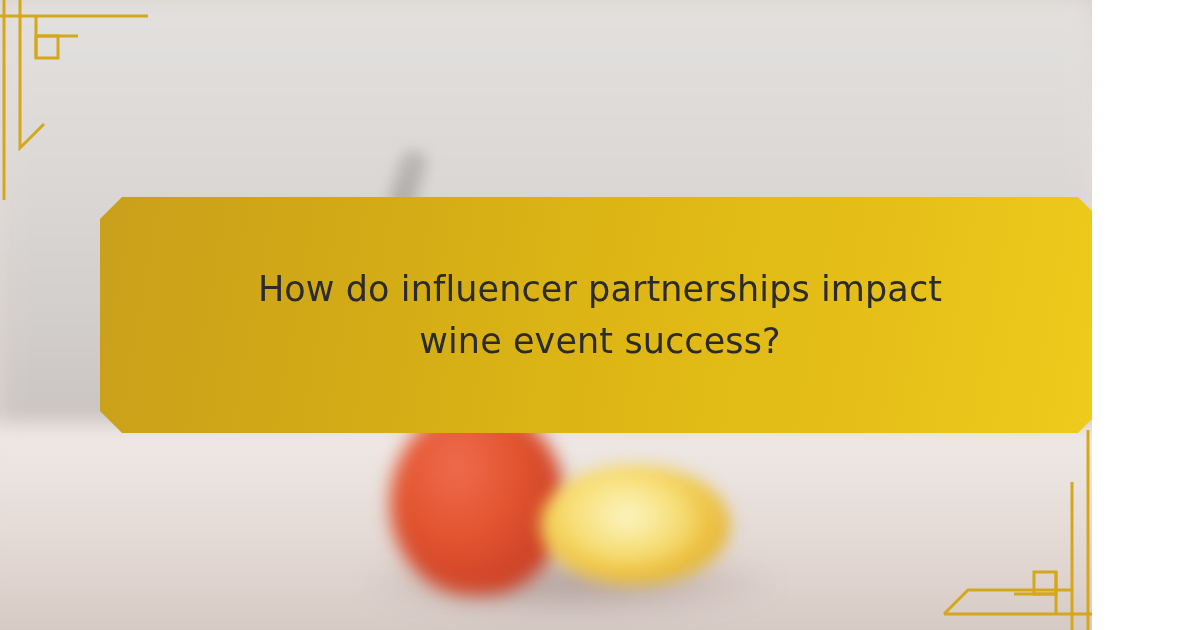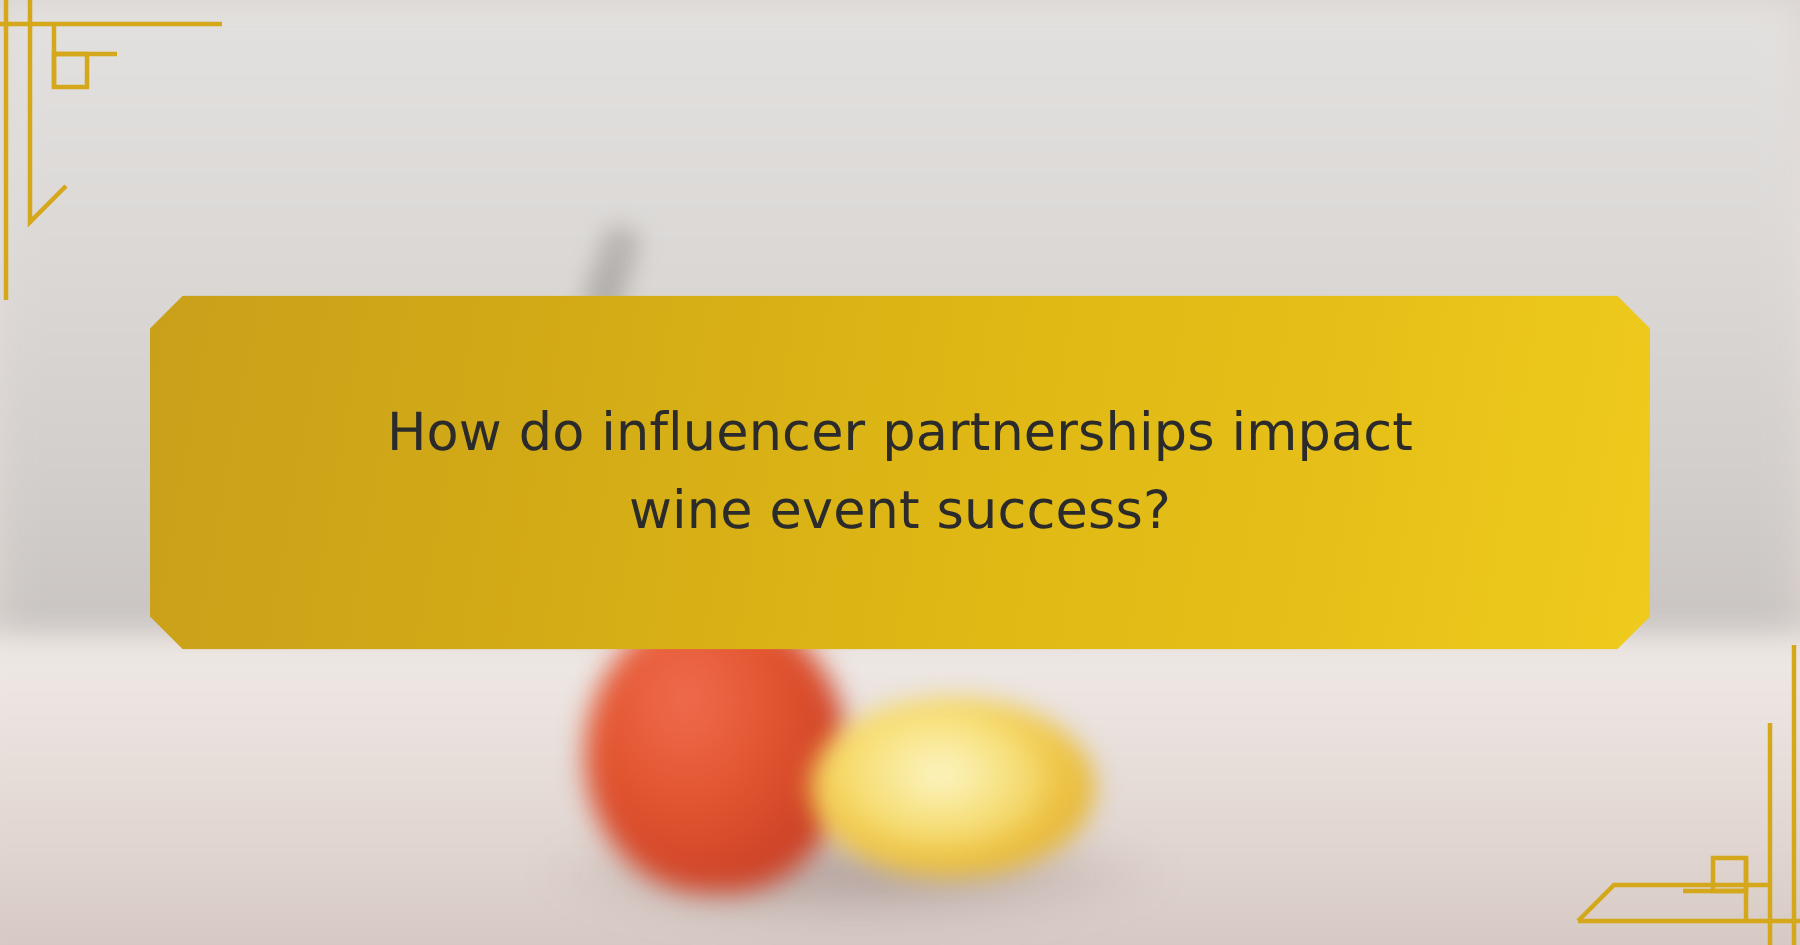--- a/index.html
+++ b/index.html
@@ -2,21 +2,21 @@
 <html><head>
 <meta charset="utf-8">
 <style>
   html, body {
     margin: 0;
     padding: 0;
     background: #ffffff;
   }
   #canvas {
     position: relative;
-    width: 1200px;
+    width: 1092px;
     height: 630px;
     overflow: hidden;
     font-family: "Liberation Sans", sans-serif;
     background: #d8d4d2;
   }
 
   
   .bg-photo {
     position: absolute;
     inset: 0;

